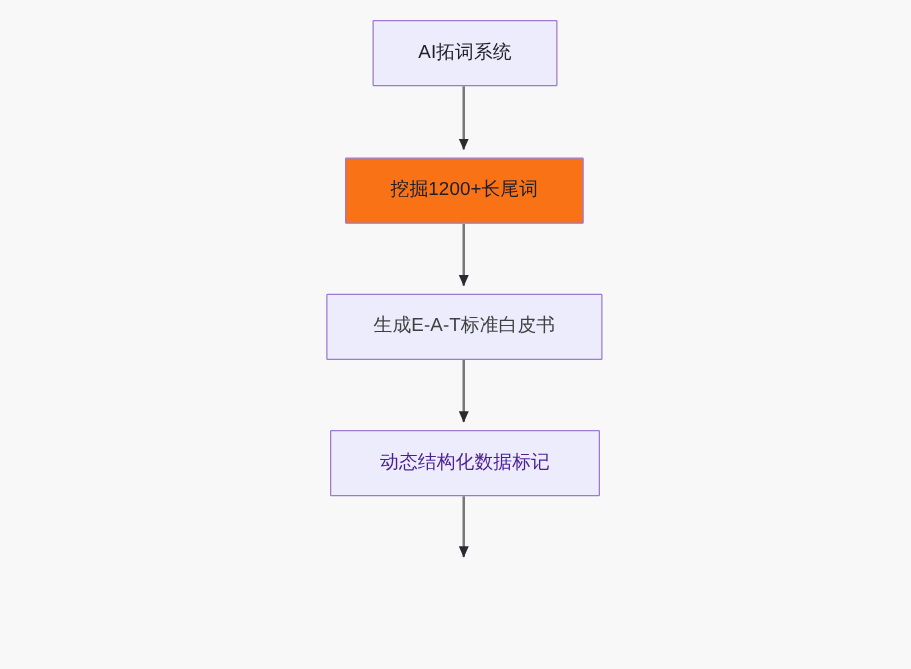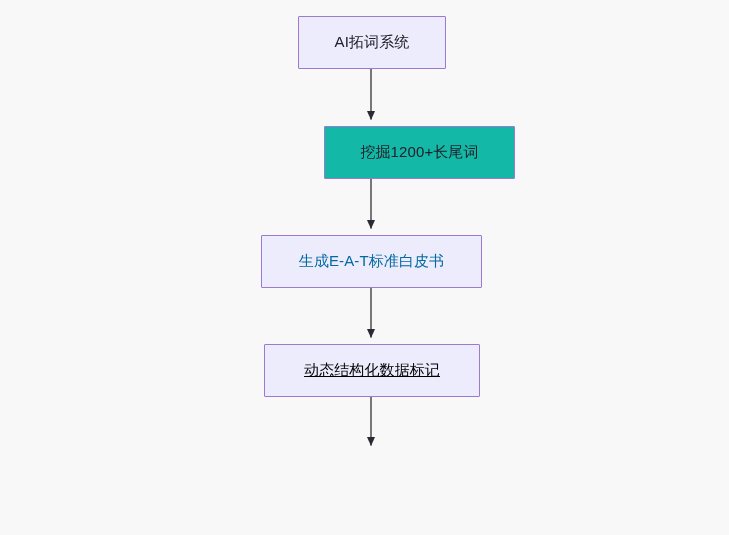--- a/index.html
+++ b/index.html
@@ -71,26 +71,26 @@
     </g>
     <g>
       <line x1="371" y1="397" x2="371" y2="445.5" stroke="#777777" stroke-width="2" marker-end="url(#arrowhead)"></line>
     </g>
   </svg>
 
   <div class="node" id="node-n1" style="left: 298px; top: 16px; width: 148px; height: 53px; background: rgb(236, 236, 252); border-color: rgb(157, 121, 210);">
     <span class="node-label" style="color: rgb(32, 32, 42);">AI拓词系统</span>
   </div>
 
-  <div class="node" id="node-n2" style="left: 276px; top: 126px; width: 191px; height: 53px; background: #14b8a6; border-color: rgb(157, 121, 210); margin-left: 48px;">
+  <div class="node" id="node-n2" style="left: 276px; top: 126px; width: 191px; height: 53px; background: #f97316; border-color: rgb(157, 121, 210);">
     <span class="node-label" style="color: rgb(32, 32, 42);">挖掘1200+长尾词</span>
   </div>
 
   <div class="node" id="node-n3" style="left: 261px; top: 235px; width: 221px; height: 53px; background: rgb(236, 236, 252); border-color: rgb(157, 121, 210);">
-    <span class="node-label" style="color: #0369a1;">生成E-A-T标准白皮书</span>
+    <span class="node-label" style="color: #404040;">生成E-A-T标准白皮书</span>
   </div>
 
   <div class="node" id="node-n4" style="left: 264px; top: 344px; width: 216px; height: 53px; background: rgb(236, 236, 252); border-color: rgb(157, 121, 210);">
-    <span class="node-label" style="color: #000000; text-decoration: underline;">动态结构化数据标记</span>
+    <span class="node-label" style="color: #4c1d95;">动态结构化数据标记</span>
   </div>
 
 
 </div>
 
 </body></html>

